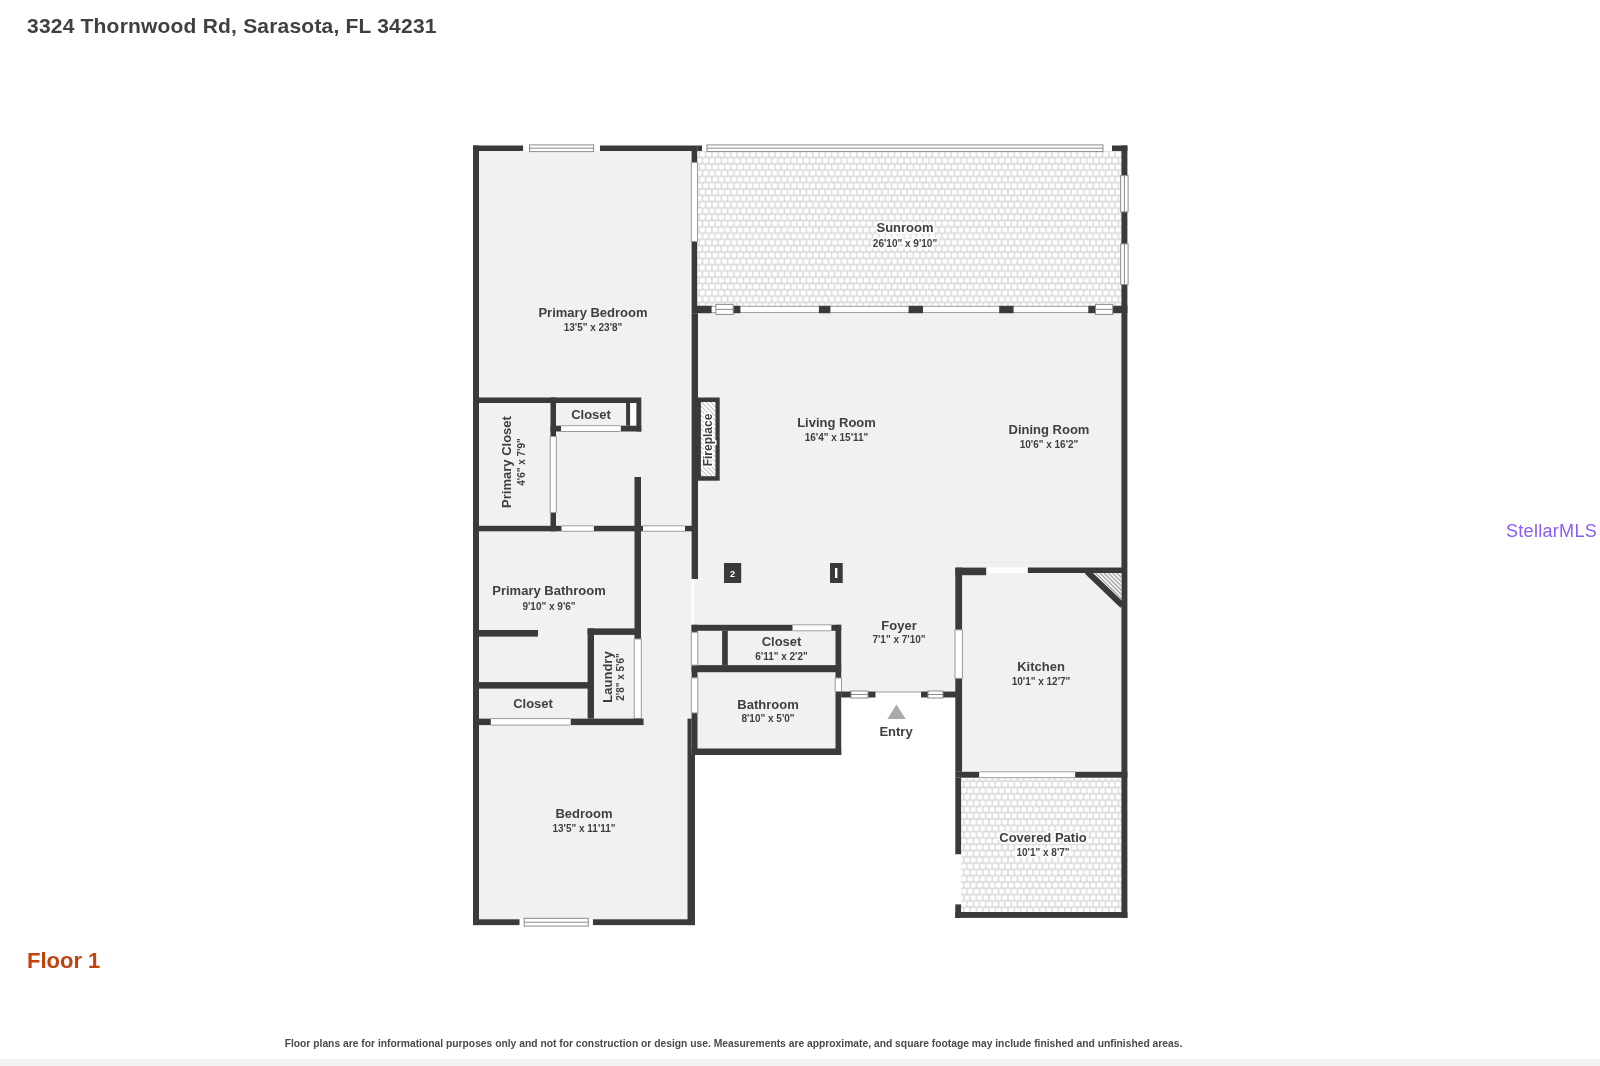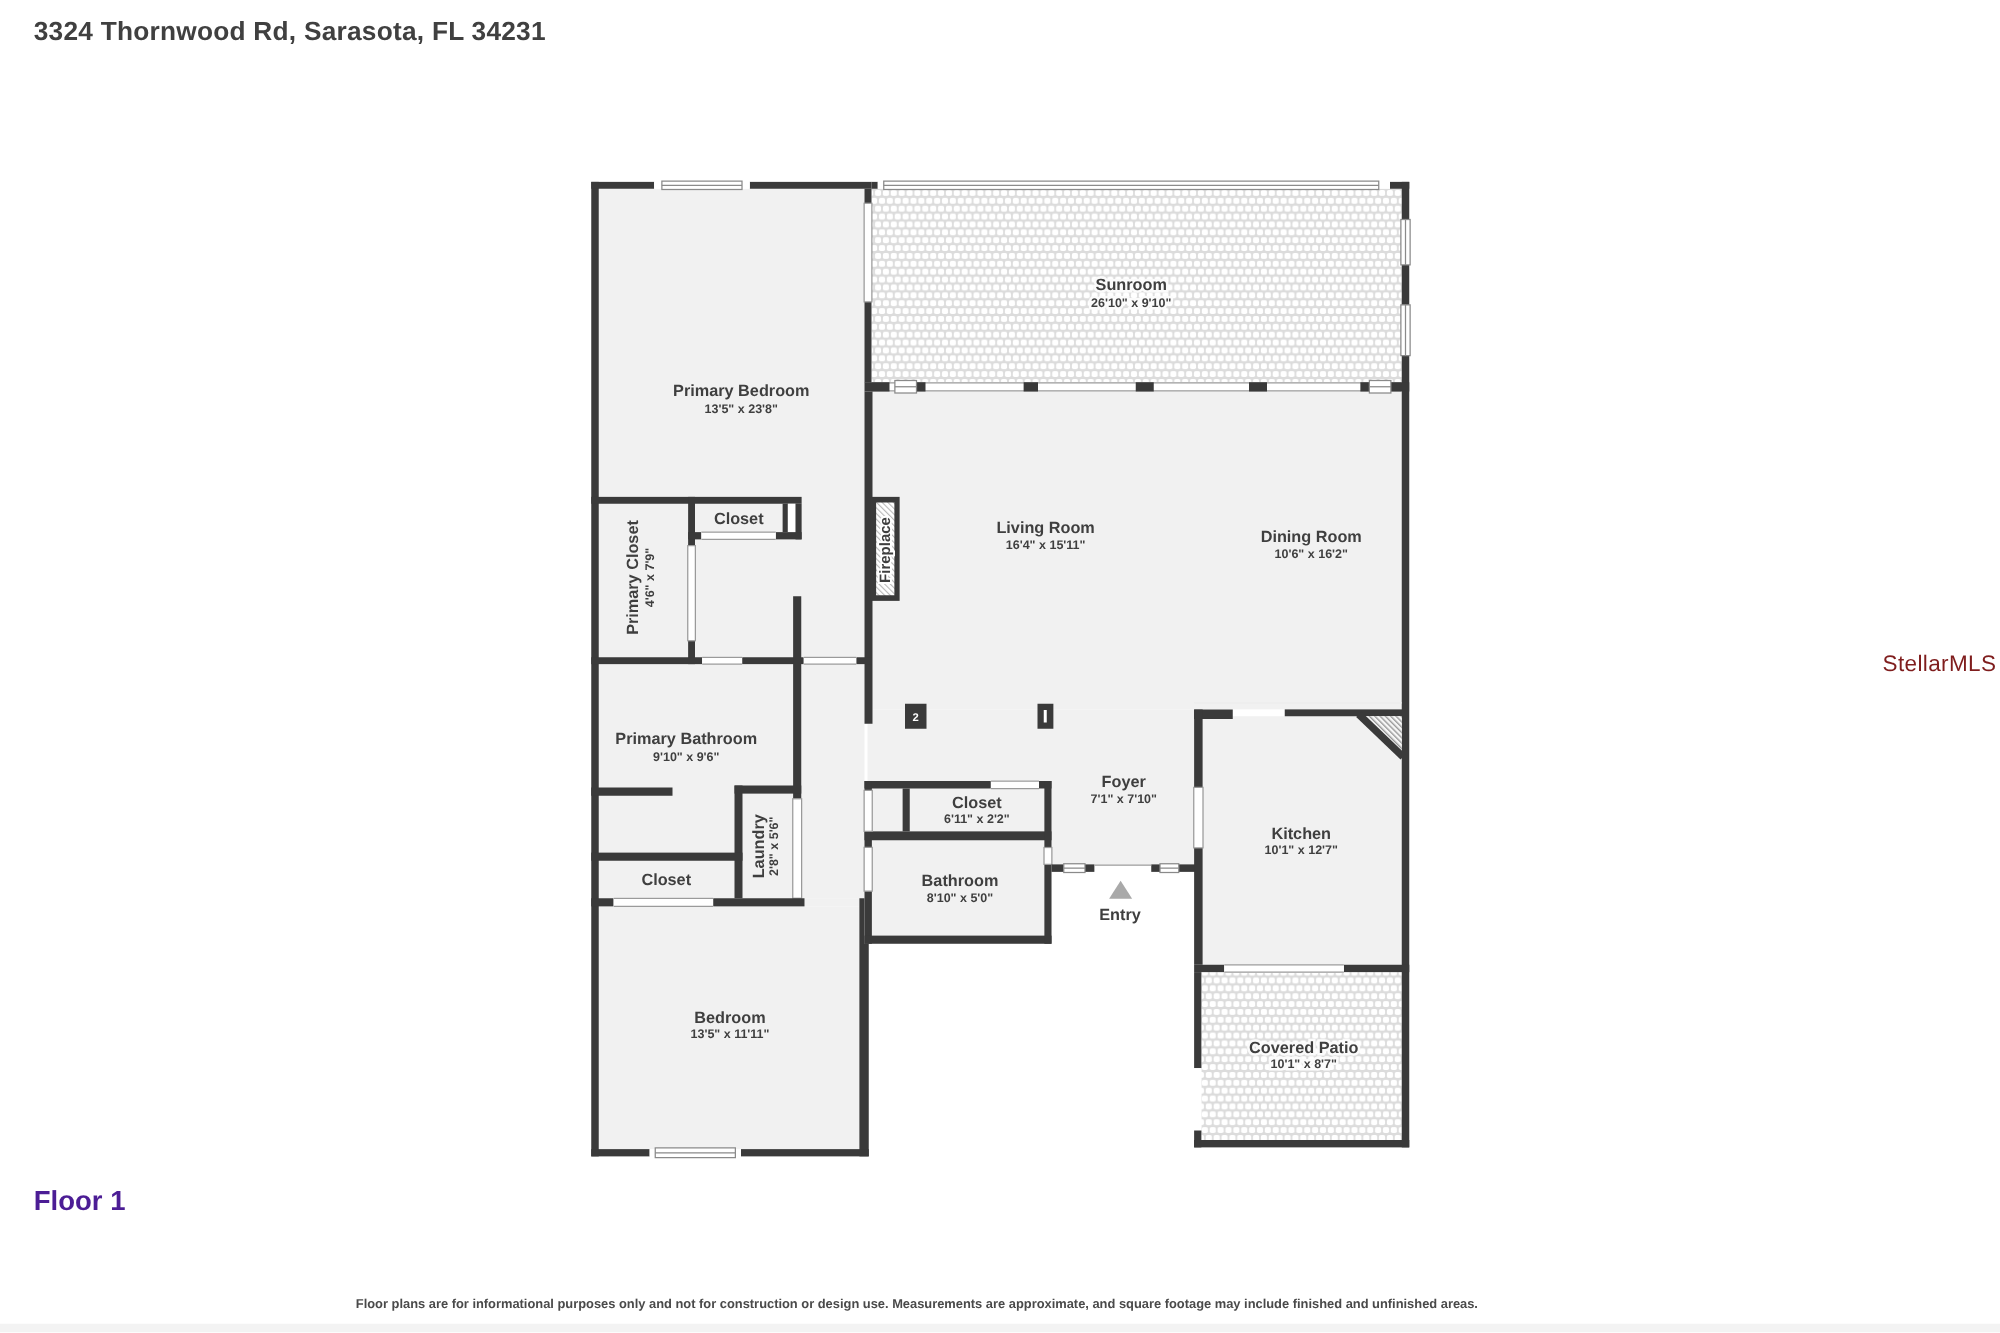--- a/index.html
+++ b/index.html
@@ -1,20 +1,20 @@
 <!DOCTYPE html>
 <html><head>
 <meta charset="utf-8">
 <style>
 html,body{margin:0;padding:0;background:#ffffff;width:1600px;height:1066px;overflow:hidden}
 body{font-family:"Liberation Sans",sans-serif;position:relative}
 .hdr{position:absolute;left:27px;top:14px;font-size:21px;font-weight:bold;color:#404040;letter-spacing:.2px}
-.flr{position:absolute;left:27px;top:948px;font-size:22px;font-weight:bold;color:#4c1d95}
+.flr{position:absolute;left:27px;top:948px;font-size:22px;font-weight:bold;color:#c2410c}
 .dsc{position:absolute;left:0;top:1038px;width:1467px;text-align:center;font-size:10.3px;font-weight:bold;color:#4a4a4a}
-.wm{position:absolute;left:1506px;top:521px;font-size:18px;color:#7f1d1d;letter-spacing:.3px}
+.wm{position:absolute;left:1506px;top:521px;font-size:18px;color:#8b5cf6;letter-spacing:.3px}
 svg text{font-family:"Liberation Sans",sans-serif;font-weight:bold;fill:#3f3f3f}
 svg,.hdr,.flr,.dsc,.wm{will-change:transform}
 </style>
 </head>
 <body>
 
 <div class="hdr">3324 Thornwood Rd, Sarasota, FL 34231</div>
 
 <div class="flr">Floor 1</div>
 

